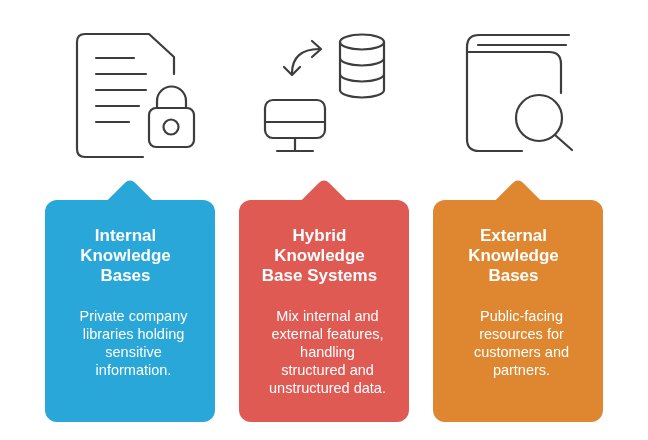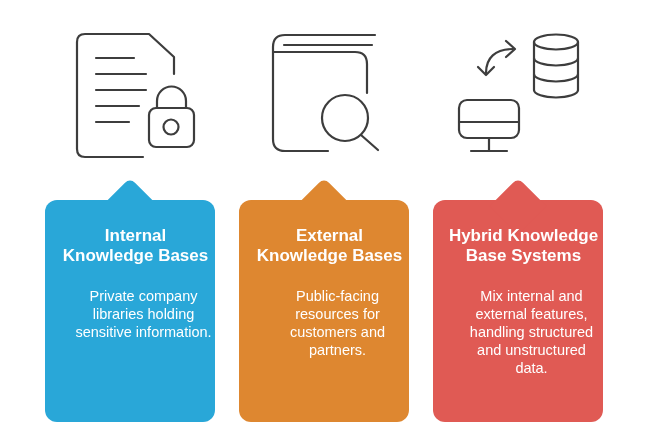--- a/index.html
+++ b/index.html
@@ -45,21 +45,21 @@
     stroke-linejoin: round;
   }
   .icon-svg .fill-white {
     fill: #ffffff;
   }
   .card {
     position: relative;
     height: 222px;
     box-sizing: border-box;
     border-radius: 12px;
-    padding: 26px 3px 0 14px;
+    padding: 26px 23px 0 14px;
     text-align: center;
     color: #ffffff;
   }
   .pointer {
     position: absolute;
     top: -14px;
     left: 50%;
     width: 40px;
     height: 40px;
     margin-left: -20px;
@@ -110,42 +110,20 @@
         <div class="pointer" style="background: rgb(41, 167, 216);"></div>
         <div class="card-content">
           <h3 class="card-title">Internal Knowledge Bases</h3>
           <p class="card-description">Private company libraries holding sensitive information.</p>
         </div>
       </div>
     </div>
 
     <div class="column">
       <div class="icon-wrap">
-        <svg class="icon-svg" width="120" height="126" viewBox="0 0 120 126" xmlns="http://www.w3.org/2000/svg">
-
-          <path d="M 111,7 H 21 Q 9,7 9,19 V 111 Q 9,123 21,123 H 64"></path>
-          <path d="M 108,17 H 20"></path>
-
-          <path d="M 9,24 H 91 Q 103,24 103,36 V 65"></path>
-
-          <circle class="fill-white" cx="81" cy="90" r="23"></circle>
-          <path d="M 97,107 L 114,122"></path>
-        </svg>
-      </div>
-      <div class="card" style="background: rgb(222, 135, 48);">
-        <div class="pointer" style="background: rgb(222, 135, 48);"></div>
-        <div class="card-content">
-          <h3 class="card-title">External Knowledge Bases</h3>
-          <p class="card-description">Public-facing resources for customers and partners.</p>
-        </div>
-      </div>
-    </div>
-
-    <div class="column">
-      <div class="icon-wrap">
         <svg class="icon-svg" width="130" height="128" viewBox="0 0 130 128" xmlns="http://www.w3.org/2000/svg">
 
           <ellipse cx="103" cy="14" rx="22" ry="7.5"></ellipse>
           <path d="M 81,14 V 62"></path>
           <path d="M 125,14 V 62"></path>
           <path d="M 81,30 A 22,7.5 0 0 0 125,30"></path>
           <path d="M 81,46 A 22,7.5 0 0 0 125,46"></path>
           <path d="M 81,62 A 22,7.5 0 0 0 125,62"></path>
 
           <path d="M 33,45 C 33,30 42,21 60,21"></path>
@@ -160,14 +138,36 @@
       </div>
       <div class="card" style="background: rgb(224, 90, 84);">
         <div class="pointer" style="background: rgb(224, 90, 84);"></div>
         <div class="card-content">
           <h3 class="card-title">Hybrid Knowledge Base Systems</h3>
           <p class="card-description">Mix internal and external features, handling structured and unstructured data.</p>
         </div>
       </div>
     </div>
 
+    <div class="column">
+      <div class="icon-wrap">
+        <svg class="icon-svg" width="120" height="126" viewBox="0 0 120 126" xmlns="http://www.w3.org/2000/svg">
+
+          <path d="M 111,7 H 21 Q 9,7 9,19 V 111 Q 9,123 21,123 H 64"></path>
+          <path d="M 108,17 H 20"></path>
+
+          <path d="M 9,24 H 91 Q 103,24 103,36 V 65"></path>
+
+          <circle class="fill-white" cx="81" cy="90" r="23"></circle>
+          <path d="M 97,107 L 114,122"></path>
+        </svg>
+      </div>
+      <div class="card" style="background: rgb(222, 135, 48);">
+        <div class="pointer" style="background: rgb(222, 135, 48);"></div>
+        <div class="card-content">
+          <h3 class="card-title">External Knowledge Bases</h3>
+          <p class="card-description">Public-facing resources for customers and partners.</p>
+        </div>
+      </div>
+    </div>
+
   </div>
 </div>
 
 </body></html>

